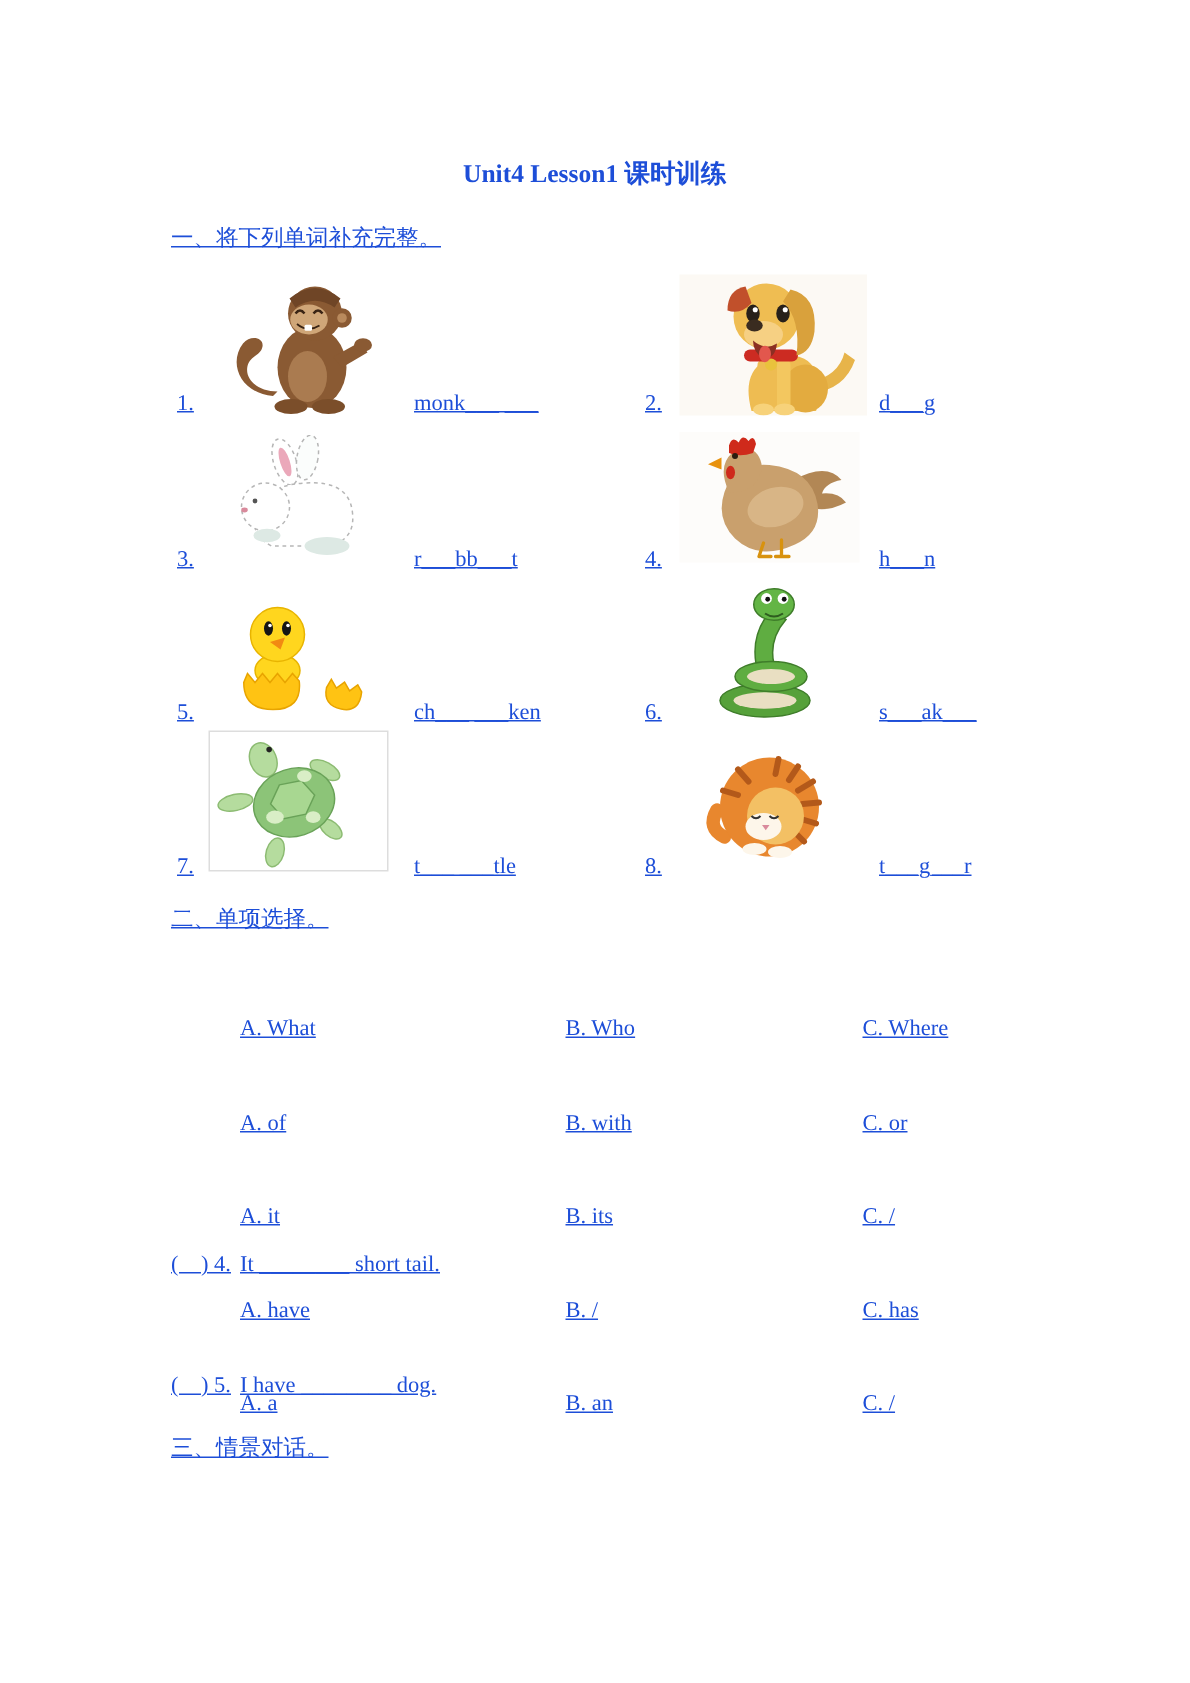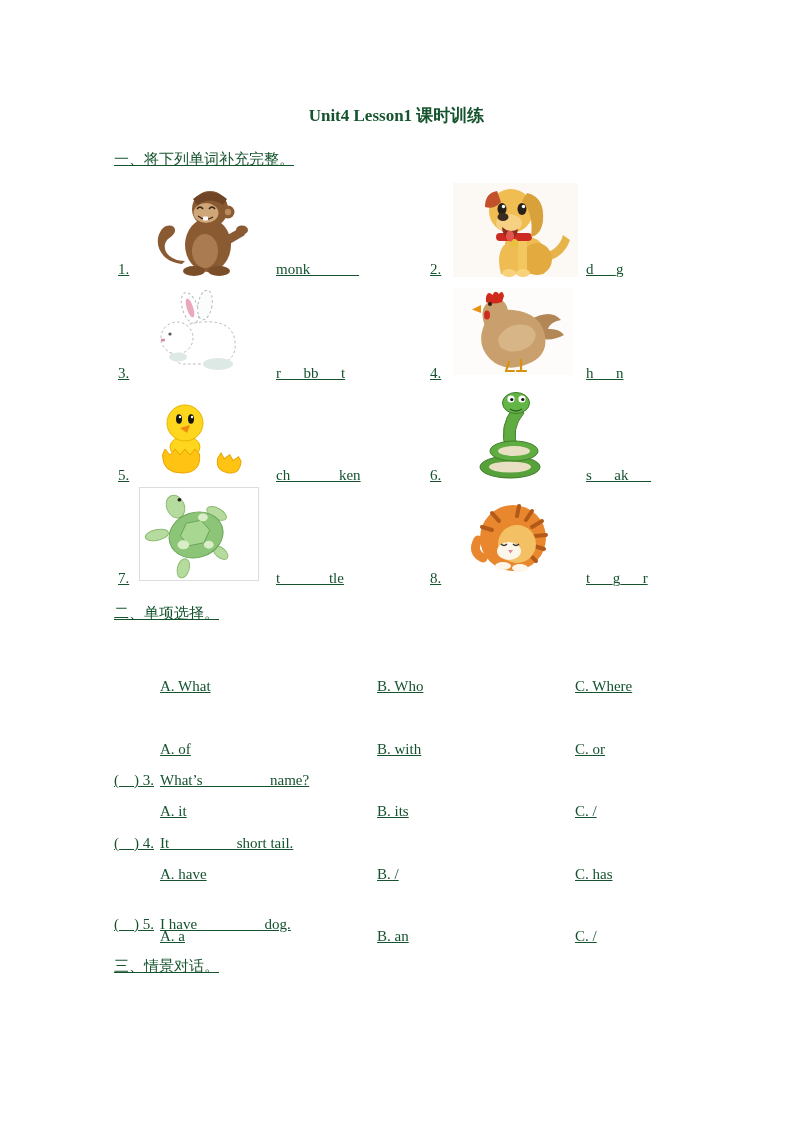--- a/index.html
+++ b/index.html
@@ -1,18 +1,18 @@
 <!DOCTYPE html>
 <html><head>
 <meta charset="utf-8">
 <style>
   html,body{margin:0;padding:0;background:#fff;}
   .page{
     position:relative;width:793px;height:1122px;background:#ffffff;
-    font-family:"Liberation Serif","DejaVu Serif",serif;color:#14532d;
+    font-family:"Liberation Serif","DejaVu Serif",serif;color:#1d4ed8;
     overflow:hidden;
   }
   .t{position:absolute;font-size:15px;line-height:20px;white-space:pre;text-decoration:underline;}
   .title{
     position:absolute;top:104px;left:0;width:100%;text-align:center;
     font-size:17px;font-weight:bold;margin:0;white-space:pre;
   }
   .imgbox{position:absolute;margin:0;padding:0;}
   .imgbox svg{width:100%;height:100%;display:block;}
   .qline .qtext{margin-left:6px;}
@@ -190,21 +190,20 @@
   <div class="t" style="left:114px;top:603px">二、单项选择。</div>
 
   <span class="t" style="left:160px;top:676px">A. What</span>
   <span class="t" style="left:377px;top:676px">B. Who</span>
   <span class="t" style="left:575px;top:676px">C. Where</span>
 
   <span class="t" style="left:160px;top:739px">A. of</span>
   <span class="t" style="left:377px;top:739px">B. with</span>
   <span class="t" style="left:575px;top:739px">C. or</span>
 
-  <div class="t qline" style="left:114px;top:770px"><span>(　) 3.</span><span class="qtext">What’s ________ name?</span></div>
   <span class="t" style="left:160px;top:801px">A. it</span>
   <span class="t" style="left:377px;top:801px">B. its</span>
   <span class="t" style="left:575px;top:801px">C. /</span>
 
   <div class="t qline" style="left:114px;top:833px"><span>(　) 4.</span><span class="qtext">It ________ short tail.</span></div>
   <span class="t" style="left:160px;top:864px">A. have</span>
   <span class="t" style="left:377px;top:864px">B. /</span>
   <span class="t" style="left:575px;top:864px">C. has</span>
 
   <div class="t qline" style="left:114px;top:914px"><span>(　) 5.</span><span class="qtext">I have ________ dog.</span></div>

